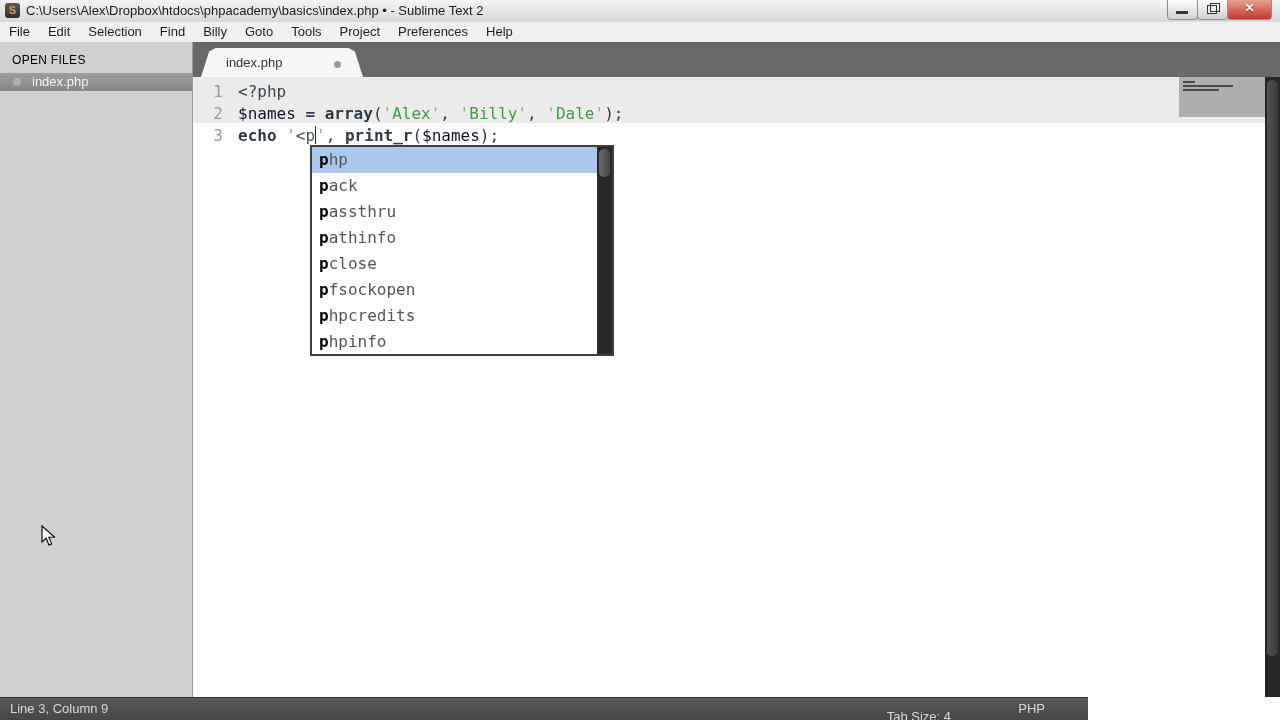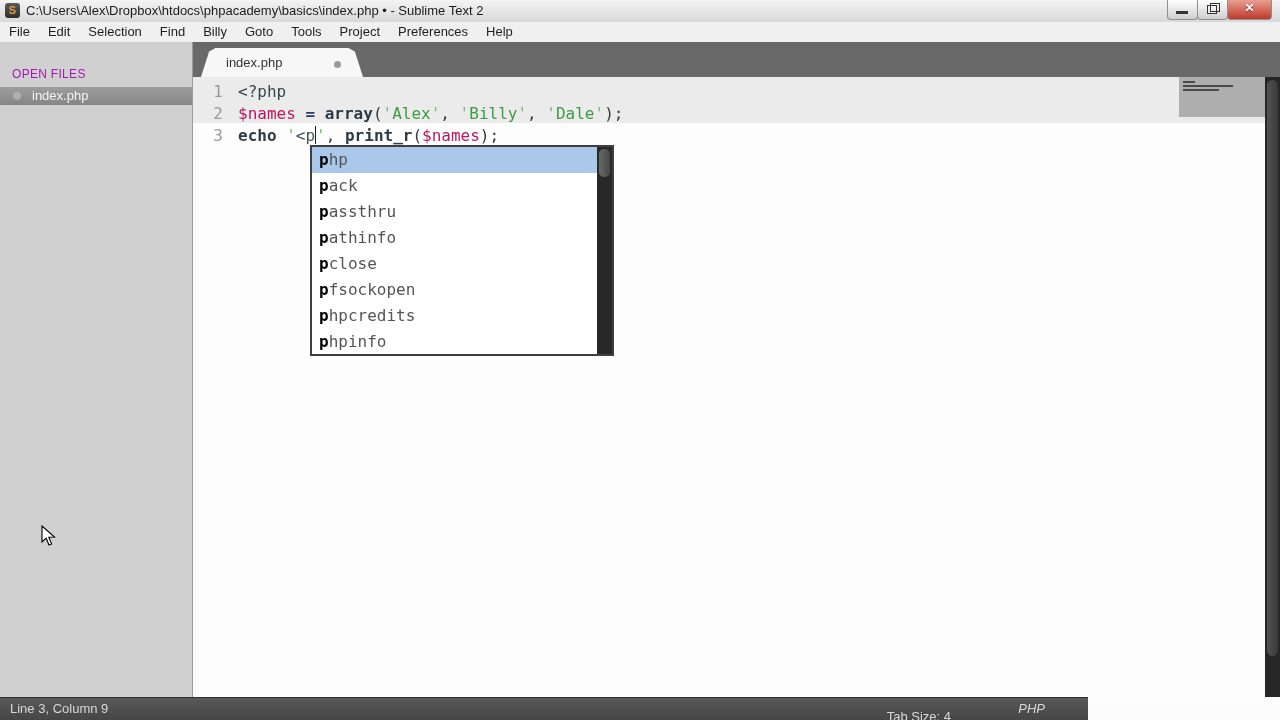--- a/index.html
+++ b/index.html
@@ -28,21 +28,21 @@
   .menubar{position:absolute;left:0;top:22px;width:1280px;height:20px;background:#f0f0f0;
     display:flex;align-items:center;}
   .menu-item{font-size:13px;color:#1e1e1e;padding:0 9px;line-height:20px;}
 
   
   .main{position:absolute;left:0;top:42px;width:1280px;height:655px;}
 
   
   .sidebar{position:absolute;left:0;top:0;width:193px;height:655px;background:#d0d0d0;
     border-right:1px solid #9a9a9a;box-sizing:border-box;}
-  .sidebar-header{font-size:12px;color:#a21caf;padding:25px 0 6px 12px;letter-spacing:.3px;}
+  .sidebar-header{font-size:12px;color:#000000;padding:11px 0 6px 12px;letter-spacing:.3px;}
   .file-row{position:relative;height:18px;line-height:18px;background:linear-gradient(#9d9d9d,#868686);
     color:#f4f4f4;font-size:13px;padding-left:32px;}
   .file-dot{position:absolute;left:13px;top:5px;width:8px;height:8px;border-radius:50%;
     background:rgba(255,255,255,0.28);}
 
   
   .editor{position:absolute;left:193px;top:0;width:1087px;height:655px;}
   .tabbar{position:absolute;left:0;top:0;width:1087px;height:35px;background:#696969;}
   .tab{position:absolute;left:8px;top:6px;width:162px;height:29px;background:#f7f7f7;
     clip-path:polygon(0% 100%,5% 12%,9% 0%,91% 0%,95% 12%,100% 100%);}
@@ -52,21 +52,21 @@
   .code-area{position:absolute;left:0;top:35px;width:1087px;height:620px;background:#fdfdfd;overflow:hidden;}
   .ghost-band{position:absolute;left:0;top:0;width:1087px;height:46px;background:#ebebec;}
 
   .code-lines{position:absolute;left:0;top:4px;width:1000px;
     font-family:"DejaVu Sans Mono","Liberation Mono",monospace;font-size:16px;}
   .code-line{height:22px;line-height:22px;white-space:pre;}
   .gutter{display:inline-block;width:30px;text-align:right;color:#9a9a9a;margin-right:15px;}
   .tok-tag{color:#37474f;}
   .tok-kw{color:#2c3b45;font-weight:bold;}
   .tok-op{color:#2c3a6e;font-weight:bold;}
-  .tok-var{color:#be185d;}
+  .tok-var{color:#0f172a;}
   .tok-strq{color:#7cba7e;}
   .tok-str{color:#3f9b41;}
   .tok-strd{color:#44555c;}
   .tok-plain{color:#37393b;}
   .caret{display:inline-block;width:0;border-left:1px solid #222;height:18px;vertical-align:-3px;}
 
   
   .popup{position:absolute;left:117px;top:68px;width:304px;height:211px;background:#fff;
     border:2px solid #3f3f3f;box-sizing:border-box;display:flex;flex-direction:column;}
   .ac-item{flex:1;display:flex;align-items:center;padding-left:7px;
@@ -84,21 +84,21 @@
   .v-scroll{position:absolute;right:0;top:0;width:15px;height:620px;background:#262626;}
   .v-thumb{position:absolute;left:2px;top:3px;width:11px;height:576px;border-radius:6px;
     background:linear-gradient(90deg,#525252,#3a3a3a);}
 
   
   .statusbar{position:absolute;left:0;top:697px;width:1088px;height:23px;
     background:linear-gradient(#585858,#464646);border-top:1px solid #303030;box-sizing:border-box;
     font-size:13px;color:#d8d8d8;}
   .sb-pos{position:absolute;left:10px;line-height:22px;}
   .sb-tab{position:absolute;right:137px;line-height:22px;margin-top:8px;}
-  .sb-syn{position:absolute;right:43px;line-height:22px;font-style:italic;}
+  .sb-syn{position:absolute;right:43px;line-height:22px;}
 
   
   .mouse{position:absolute;left:41px;top:525px;}
 </style>
 </head>
 <body>
 
 <div class="window">
 
   <div class="titlebar">

